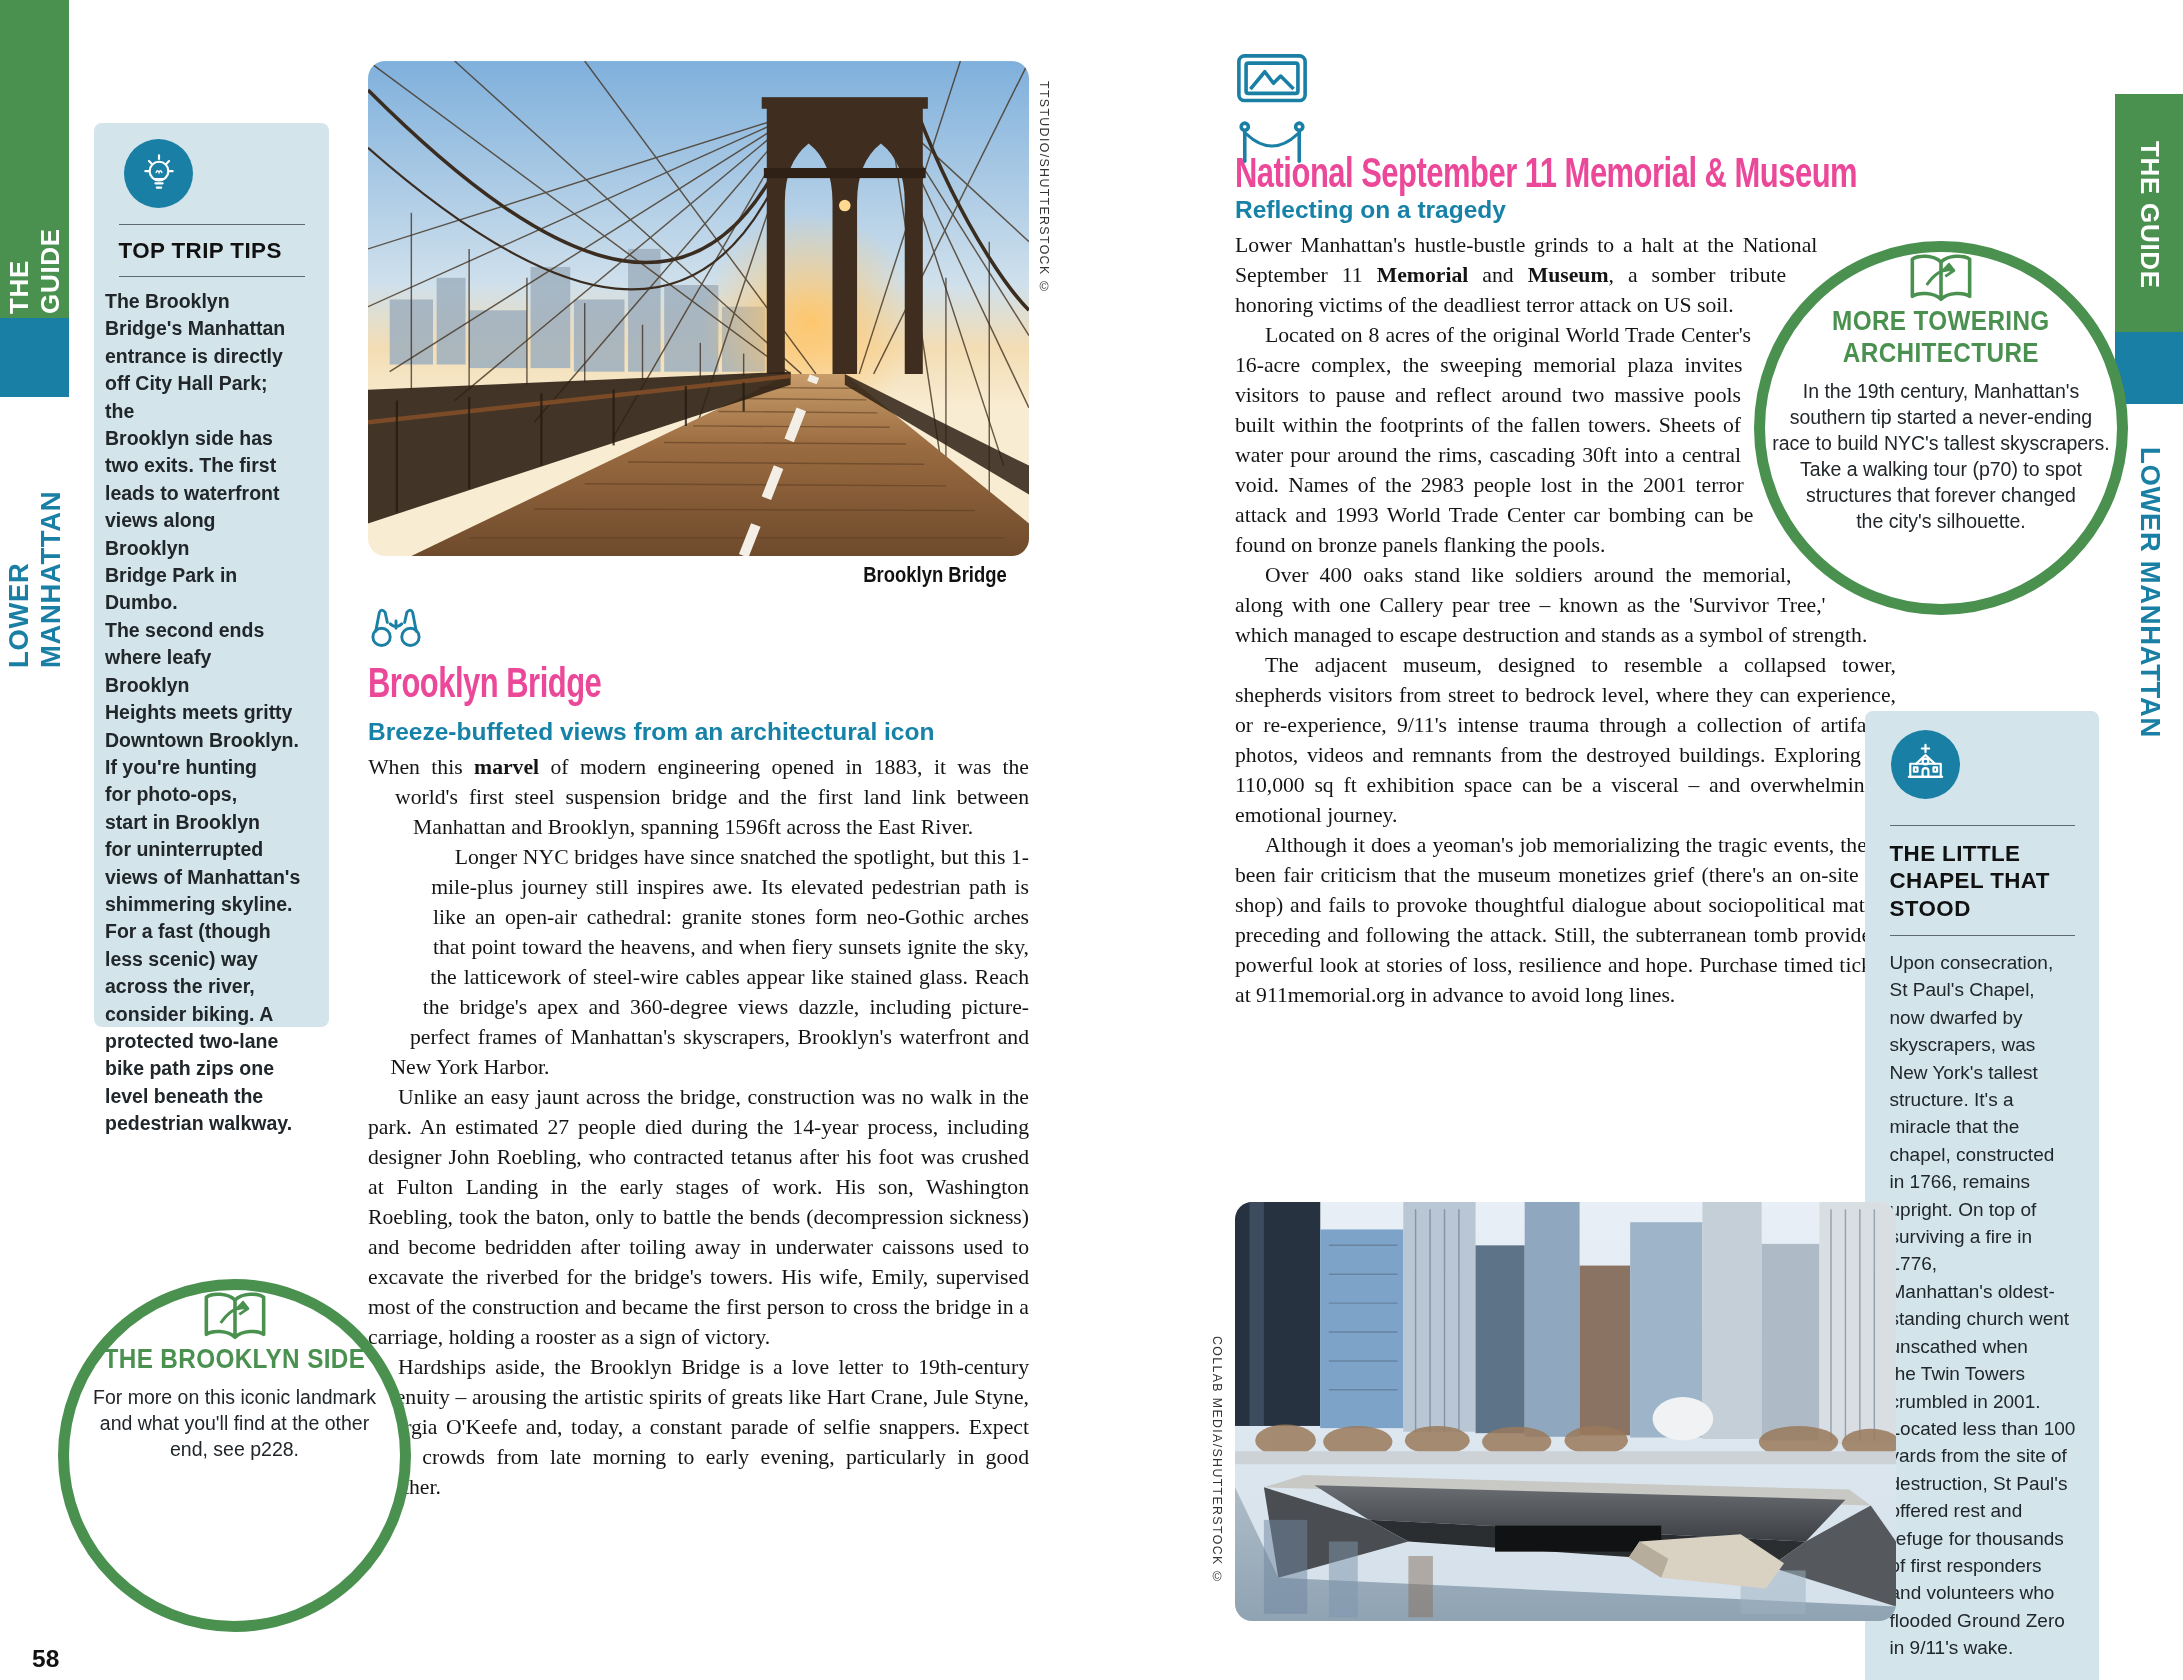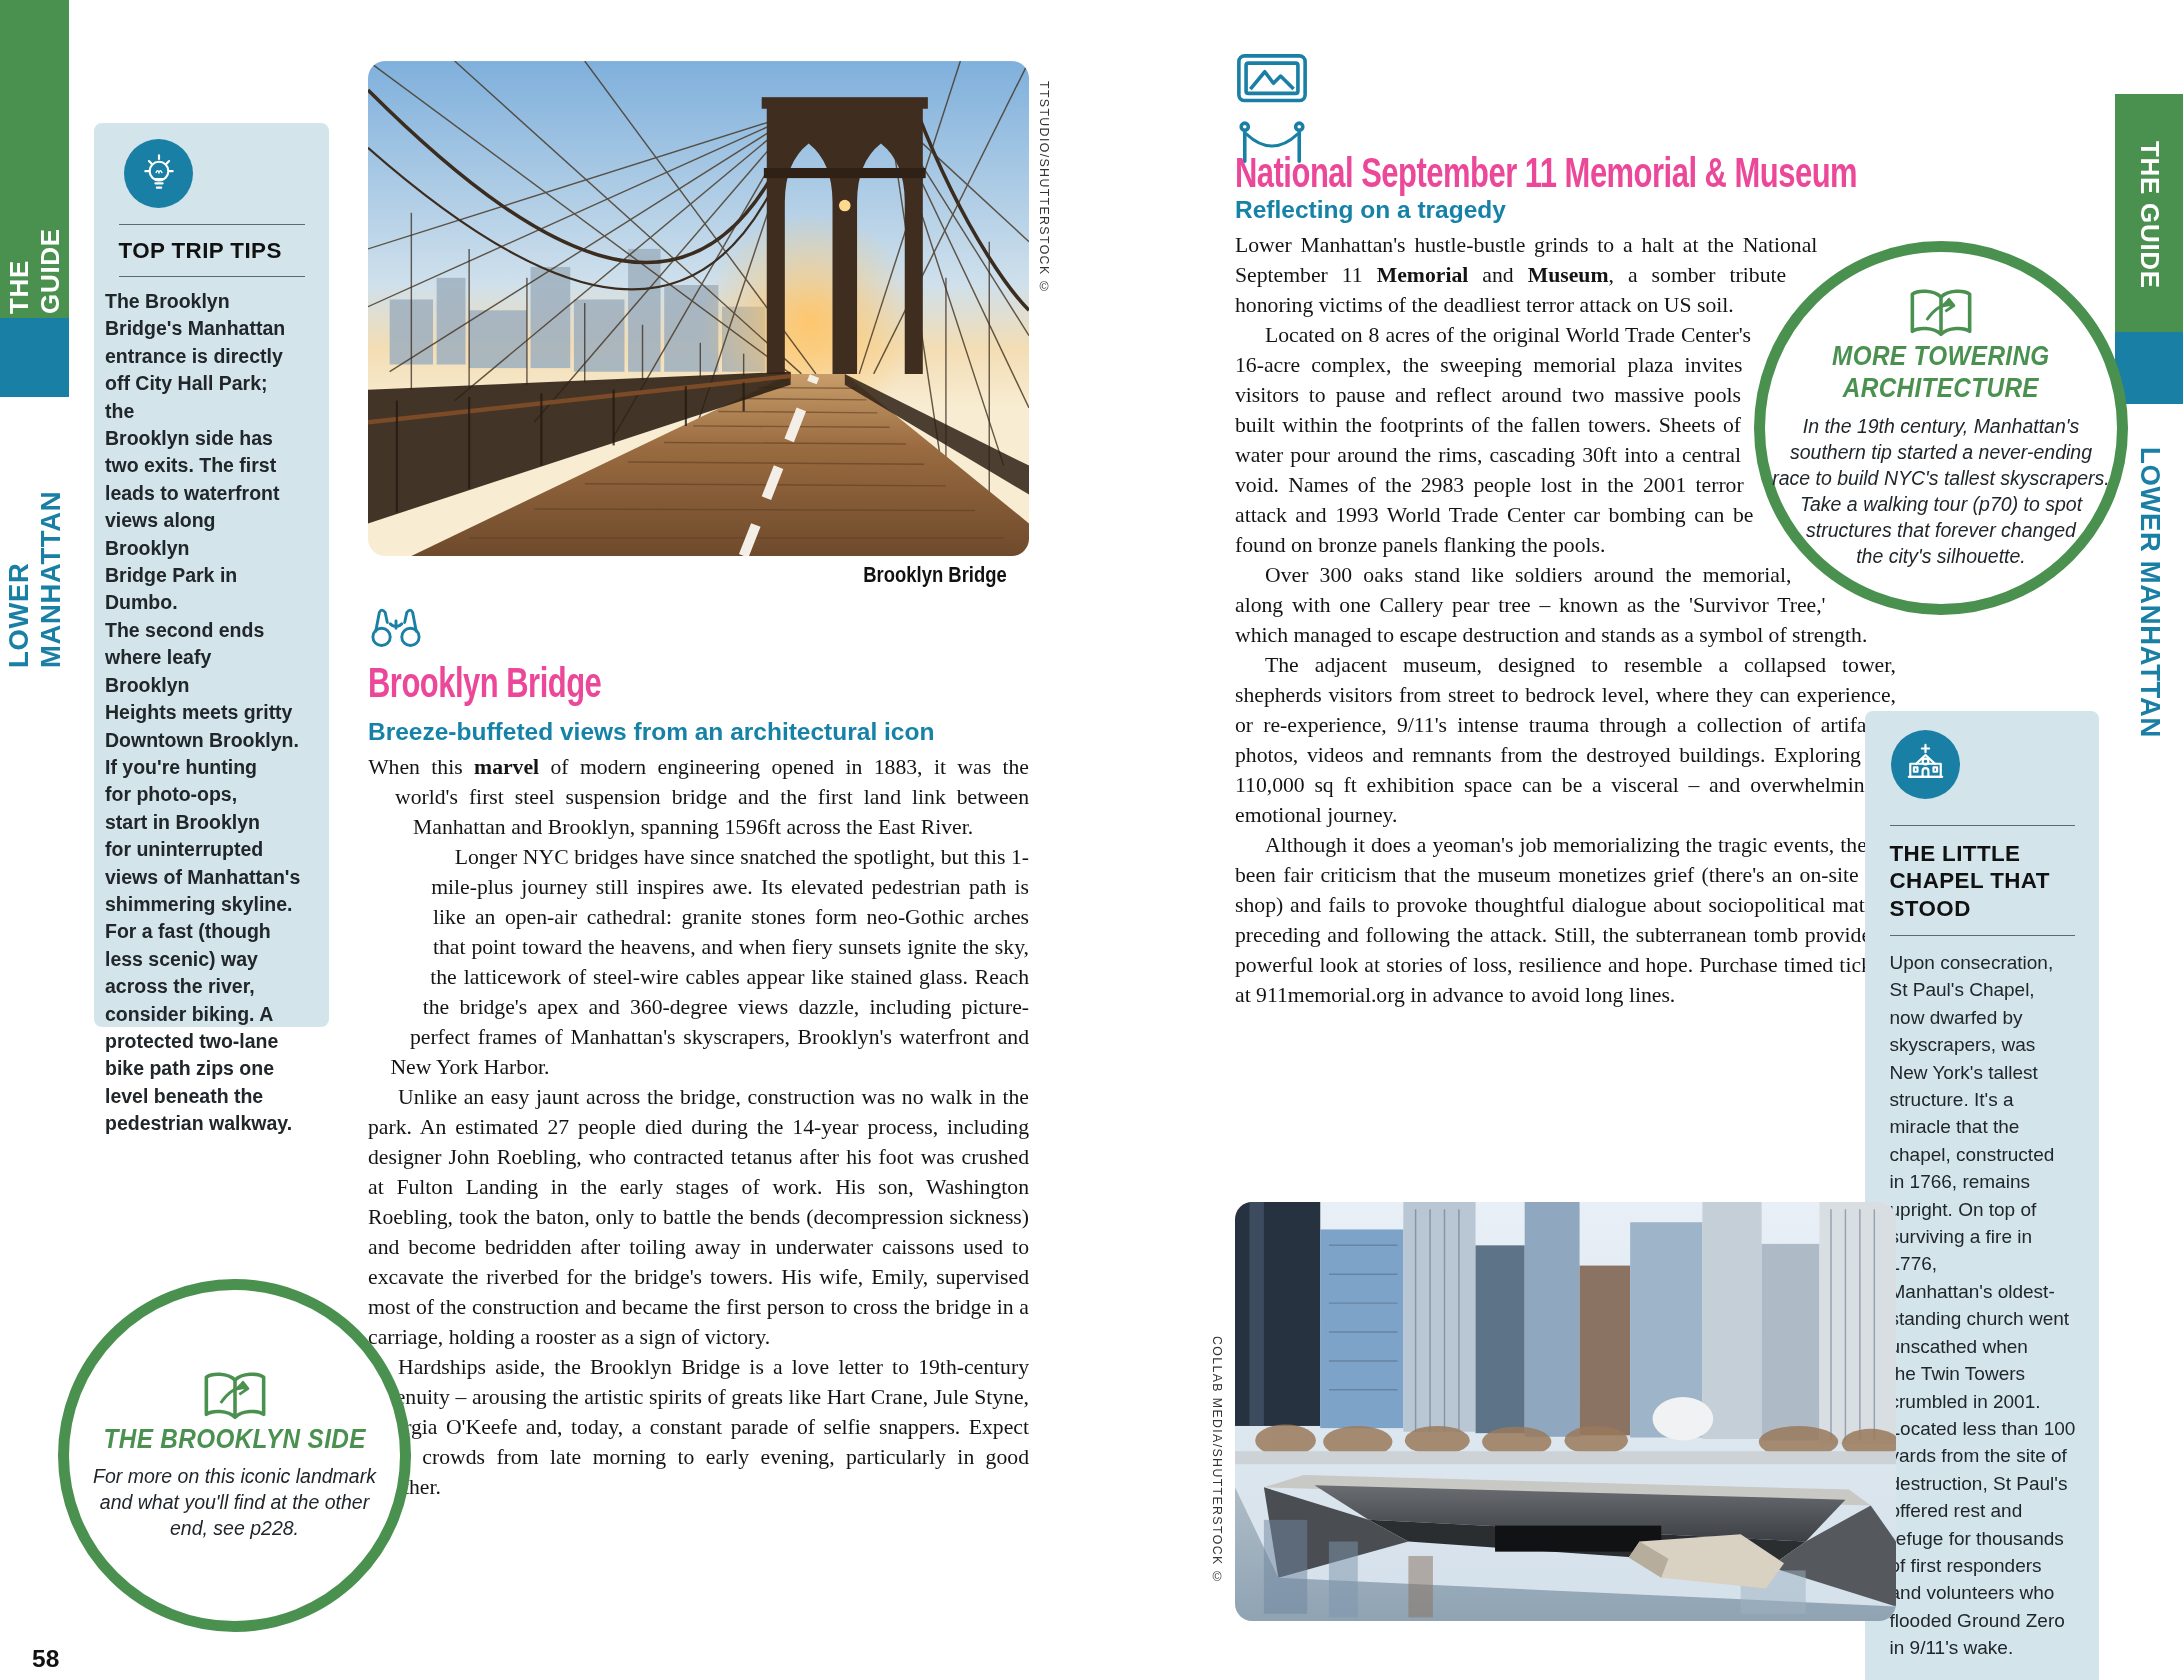--- a/index.html
+++ b/index.html
@@ -35,21 +35,21 @@
   .article-body{position:absolute;font-family:"Liberation Serif",serif;font-size:21.7px;line-height:30px;
                 text-align:justify;color:#141414;}
   .article-body p{margin:0;}
   .article-body p + p{text-indent:30px;}
   .float-left-circle{float:left;width:65px;height:354px;margin-top:488px;
        shape-outside:circle(199px at -134px 177px);}
   .float-right-circle{float:right;width:155px;height:383px;margin-top:5.8px;
        shape-outside:circle(205px at 202px 192px);}
   
   .xref{position:absolute;border:11.6px solid #4a9150;border-radius:50%;background:#fff;
-        display:flex;flex-direction:column;align-items:center;justify-content:center;text-align:center;font-style:italic;}
+        display:flex;flex-direction:column;align-items:center;text-align:center;}
   .xref .xtitle{font-weight:bold;color:#4a9150;font-size:27px;line-height:32px;letter-spacing:0.4px;
         transform:scaleX(.9);white-space:pre-line;}
   .xref .xbody{font-size:19.5px;line-height:26px;color:#20262a;margin-top:8.7px;white-space:pre-line;}
   .page-num{position:absolute;font-weight:bold;font-size:24.5px;color:#111;}
 </style>
 </head>
 <body>
 
 <div class="spread">
 
@@ -269,21 +269,21 @@
   </div>
   <div class="headline" style="left:1235px;top:148px;">
     <span>National September 11 Memorial &amp; Museum</span>
   </div>
   <div class="subhead" style="left:1235px;top:196px;">Reflecting on a tragedy</div>
   <div class="article-body" style="left:1235px;top:230px;width:661px;height:960px;">
     <div class="float-right-circle"></div>
     <div>
         <p>Lower Manhattan's hustle-bustle grinds to a halt at the National September 11 <strong>Memorial</strong> and <strong>Museum</strong>, a somber tribute honoring victims of the deadliest terror attack on US soil.</p>
         <p>Located on 8 acres of the original World Trade Center's 16-acre complex, the sweeping memorial plaza invites visitors to pause and reflect around two massive pools built within the footprints of the fallen towers. Sheets of water pour around the rims, cascading 30ft into a central void. Names of the 2983 people lost in the 2001 terror attack and 1993 World Trade Center car bombing can be found on bronze panels flanking the pools.</p>
-        <p>Over 300 oaks stand like soldiers around the memorial, along with one Callery pear tree – known as the 'Survivor Tree,' which managed to escape destruction and stands as a symbol of strength.</p>
+        <p>Over 400 oaks stand like soldiers around the memorial, along with one Callery pear tree – known as the 'Survivor Tree,' which managed to escape destruction and stands as a symbol of strength.</p>
         <p>The adjacent museum, designed to resemble a collapsed tower, shepherds visitors from street to bedrock level, where they can experience, or re-experience, 9/11's intense trauma through a collection of artifacts, photos, videos and remnants from the destroyed buildings. Exploring the 110,000 sq ft exhibition space can be a visceral – and overwhelming – emotional journey.</p>
         <p>Although it does a yeoman's job memorializing the tragic events, there's been fair criticism that the museum monetizes grief (there's an on-site gift shop) and fails to provoke thoughtful dialogue about sociopolitical matters preceding and following the attack. Still, the subterranean tomb provides a powerful look at stories of loss, resilience and hope. Purchase timed tickets at 911memorial.org in advance to avoid long lines.</p>
       </div>
   </div>
 
   <div class="xref" style="left:1754px;top:241px;width:352px;height:352px;">
     <svg width="66" height="53" viewBox="0 0 92 74" fill="none" stroke="#4a9150" stroke-width="5" stroke-linejoin="round">
       <path d="M46,14 C36,4 14,4 6,10 V62 C14,56 36,56 46,66 C56,56 78,56 86,62 V10 C78,4 56,4 46,14 Z"></path>
       <path d="M46,14 V66"></path>
       <path d="M26,46 Q44,20 64,26 L56,16 M64,26 L52,34" fill="#4a9150" stroke-width="4"></path>

